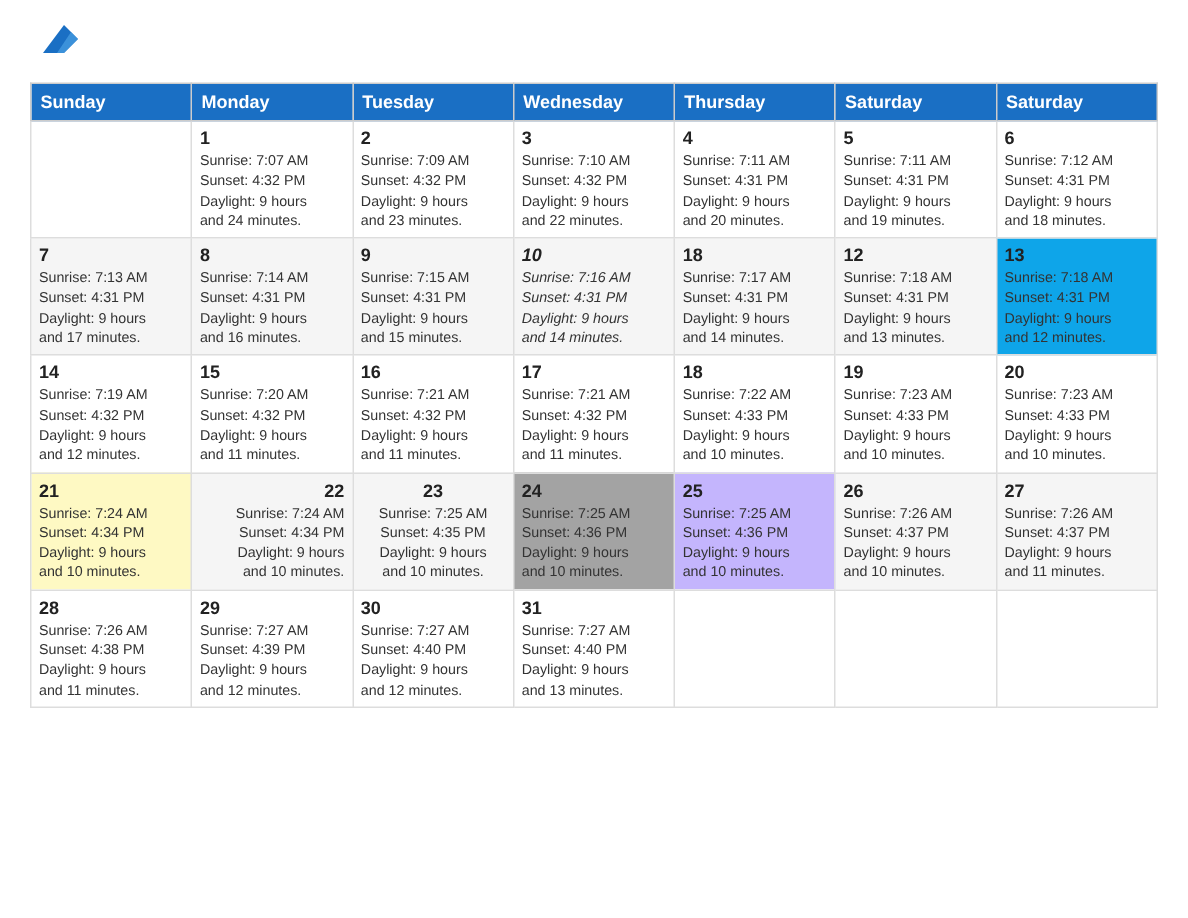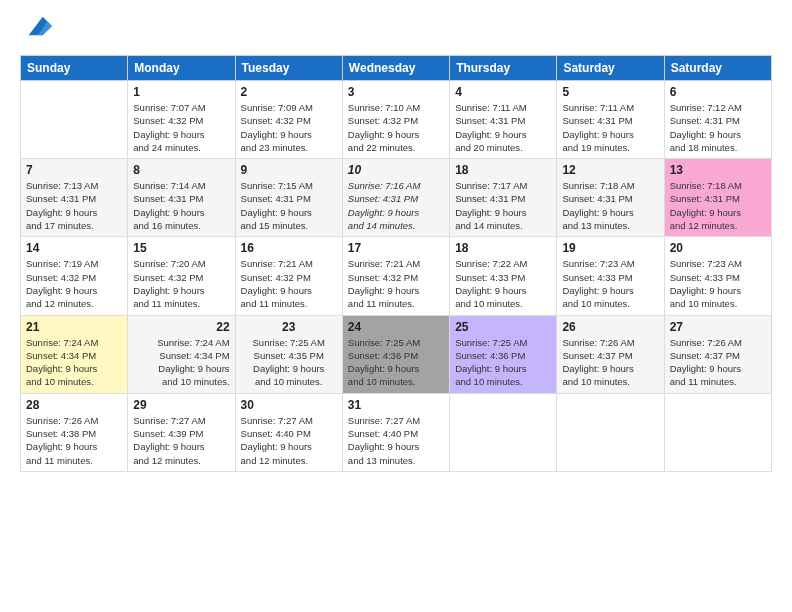--- a/index.html
+++ b/index.html
@@ -180,21 +180,21 @@
             <div class="day-info">Sunrise: 7:16 AM<br>Sunset: 4:31 PM<br>Daylight: 9 hours<br>and 14 minutes.</div>
           </td>
           <td style="background: rgb(245, 245, 245);">
             <div class="day-num">18</div>
             <div class="day-info">Sunrise: 7:17 AM<br>Sunset: 4:31 PM<br>Daylight: 9 hours<br>and 14 minutes.</div>
           </td>
           <td style="background: rgb(245, 245, 245);">
             <div class="day-num">12</div>
             <div class="day-info">Sunrise: 7:18 AM<br>Sunset: 4:31 PM<br>Daylight: 9 hours<br>and 13 minutes.</div>
           </td>
-          <td style="background: #f9a8d4;">
+          <td style="background: #0ea5e9;">
             <div class="day-num">13</div>
             <div class="day-info">Sunrise: 7:18 AM<br>Sunset: 4:31 PM<br>Daylight: 9 hours<br>and 12 minutes.</div>
           </td>
         </tr>
         <tr>
           <td>
             <div class="day-num">14</div>
             <div class="day-info">Sunrise: 7:19 AM<br>Sunset: 4:32 PM<br>Daylight: 9 hours<br>and 12 minutes.</div>
           </td>
           <td>

